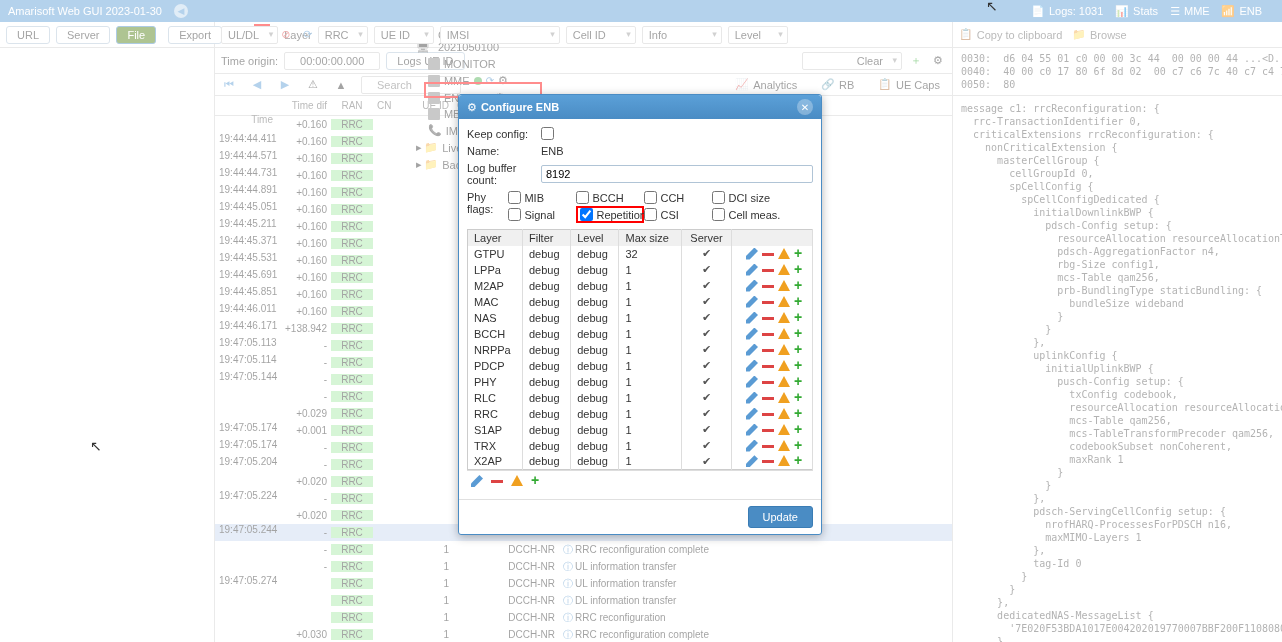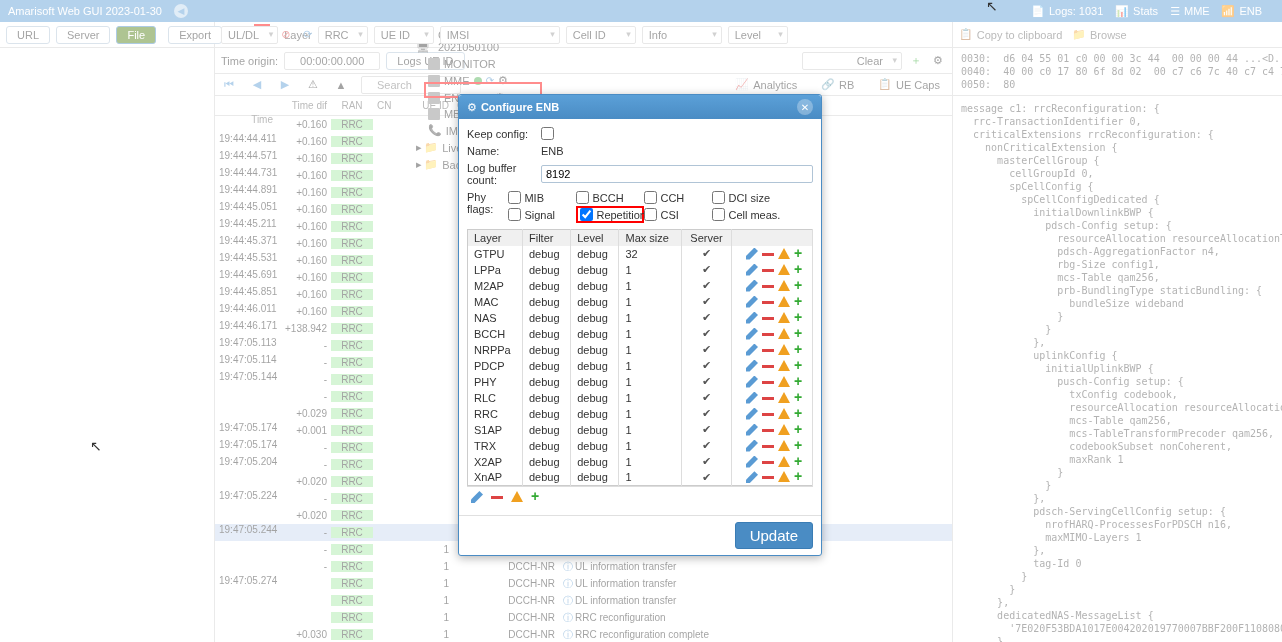--- a/index.html
+++ b/index.html
@@ -84,21 +84,21 @@
 .layer-table td:nth-child(4){text-align:left;}
 .row-icons { display: flex; gap: 4px; justify-content: flex-end; }
 .ico { width: 12px; height: 12px; display: inline-block; }
 .i-edit { background: #5a9bd4; clip-path: polygon(70% 0, 100% 30%, 30% 100%, 0 100%, 0 70%); }
 .i-minus { background: #d44; height: 3px; margin-top: 5px; }
 .i-warn { width: 0; height: 0; border-left: 6px solid transparent; border-right: 6px solid transparent; border-bottom: 11px solid #f0a020; }
 .i-plus { color: #3a3; font-weight: bold; font-size: 14px; line-height: 10px; }
 .check { color: #555; }
 
 .modal-footer { padding: 6px 8px; text-align: right; border-top: 1px solid #e0e0e0; }
-.update-btn { background: #4a8cc4; color: #fff; border: 1px solid #3a7cb4; padding: 4px 14px; border-radius: 3px; cursor: pointer; font-size: 15px; }
+.update-btn { background: #4a8cc4; color: #fff; border: 1px solid #3a7cb4; padding: 4px 14px; border-radius: 3px; cursor: pointer; font-size: 11px; }
 
 .bottom-icons { display: flex; gap: 8px; padding: 4px; border-top: 1px solid #ddd; }
 
 .cursor { position: absolute; font-size: 14px; z-index: 20; pointer-events: none; }
 </style>
 </head>
 <body>
 
 <div class="topbar">
   <div class="topbar-left">
@@ -870,35 +870,20 @@
             <td style="text-align:center"><span class="check">✔</span></td>
             <td>
               <div class="row-icons">
                 <span class="ico i-edit"></span>
                 <span class="ico i-minus"></span>
                 <span class="ico i-warn"></span>
                 <span class="ico i-plus">+</span>
               </div>
             </td>
           </tr>
-          <tr>
-            <td>XnAP</td>
-            <td>debug</td>
-            <td>debug</td>
-            <td>1</td>
-            <td style="text-align:center"><span class="check">✔</span></td>
-            <td>
-              <div class="row-icons">
-                <span class="ico i-edit"></span>
-                <span class="ico i-minus"></span>
-                <span class="ico i-warn"></span>
-                <span class="ico i-plus">+</span>
-              </div>
-            </td>
-          </tr>
         </tbody>
     </table>
     <div class="bottom-icons">
       <span class="ico i-edit"></span>
       <span class="ico i-minus"></span>
       <span class="ico i-warn"></span>
       <span class="ico i-plus">+</span>
     </div>
   </div>
   <div class="modal-footer">

